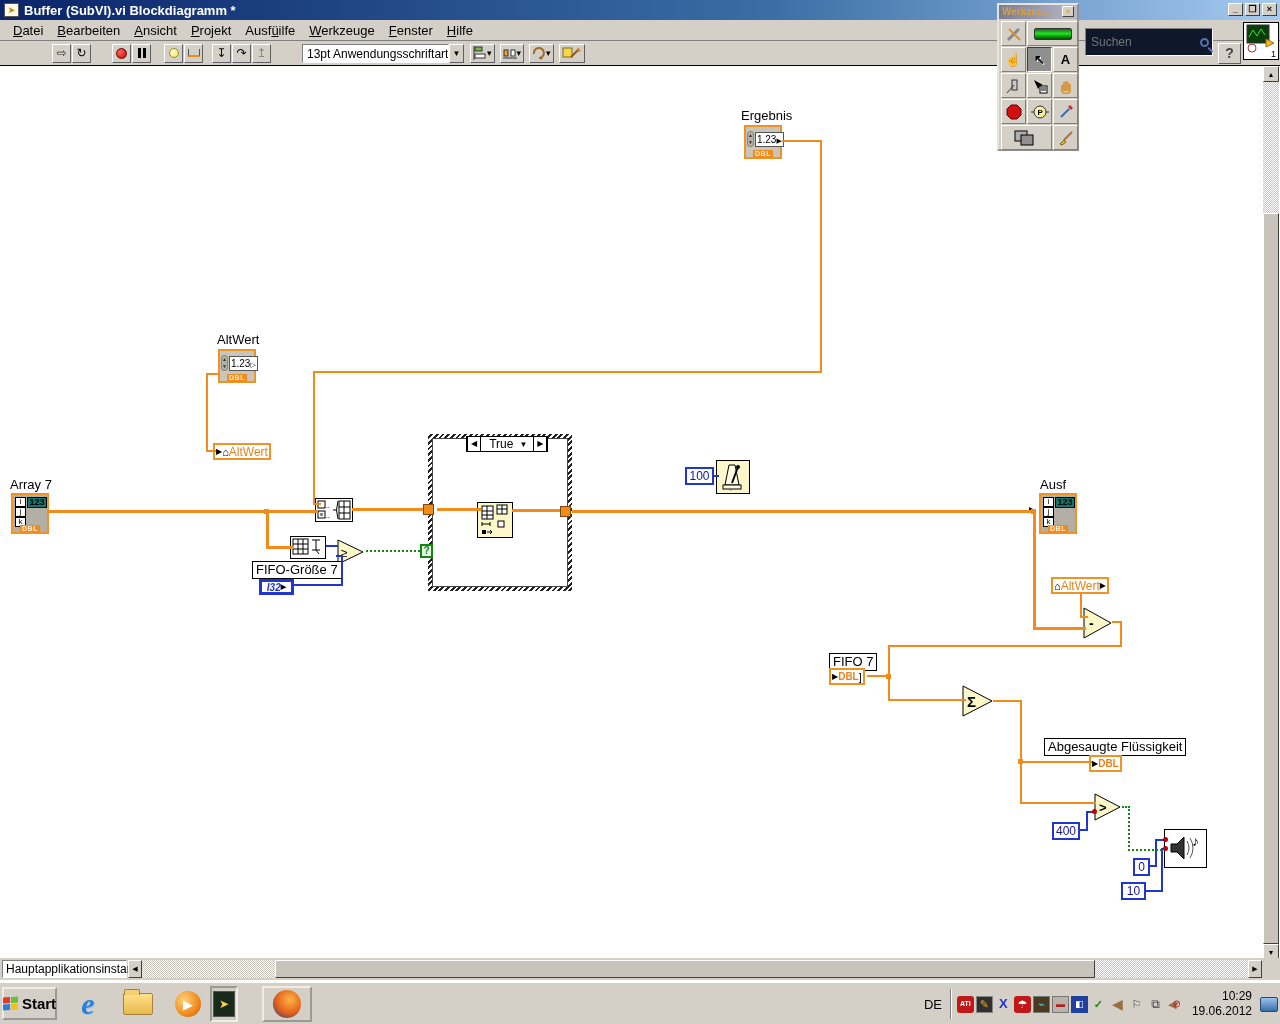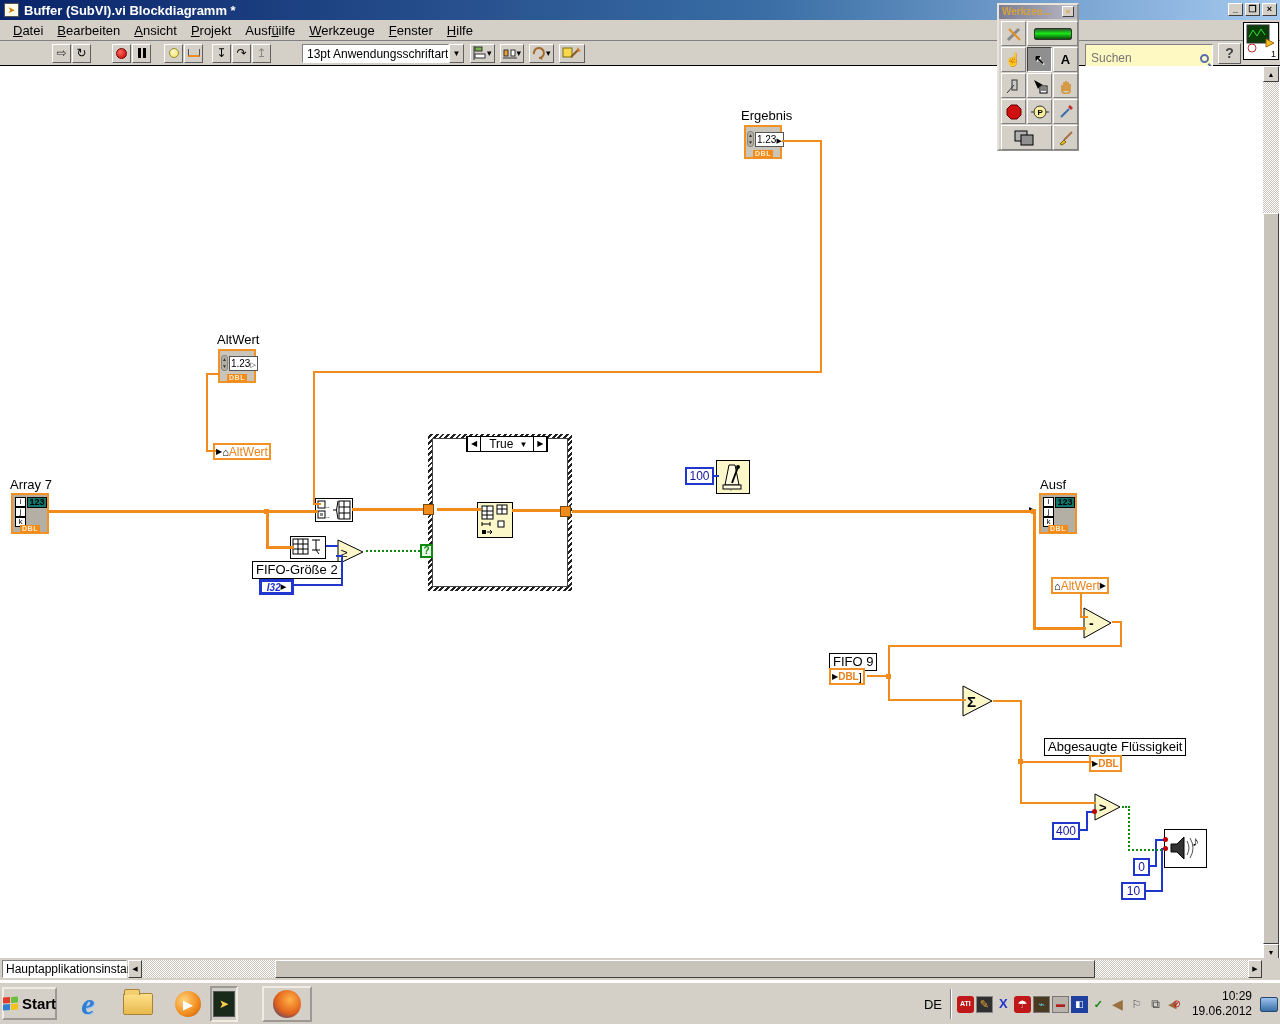--- a/index.html
+++ b/index.html
@@ -36,22 +36,22 @@
   .tsep { width:8px; height:1px; }
   .fontbox { width:147px; height:19px; background:#fff; border:1px solid;
     border-color:#808080 #fff #fff #808080; font-size:12px; padding:2px 4px;
     white-space:nowrap; overflow:hidden; }
   .ddbtn { width:15px; height:19px; background:#d4d0c8; border:1px solid;
     border-color:#fff #606060 #606060 #fff; font-size:8px; text-align:center; line-height:17px; }
   .grpbtn { height:19px; background:#d4d0c8; border:1px solid;
     border-color:#fff #606060 #606060 #fff; display:flex; align-items:center;
     padding:0 2px; font-size:9px; margin-right:5px; }
 
-  .searchbox { position:absolute; left:1085px; top:44px; width:128px; height:19px;
-    background:#fef9c3; border:1px solid; border-color:#808080 #fff #fff #808080;
+  .searchbox { position:absolute; left:1085px; top:28px; width:128px; height:19px;
+    background:#0f172a; border:1px solid; border-color:#808080 #fff #fff #808080;
     display:flex; align-items:center; padding:13px 3px; }
   .searchbox input { border:none; outline:none; flex:1; font-size:12px; width:90px;
     font-family:"Liberation Sans",sans-serif; color:#808080; background:transparent; }
   .mag { width:9px; height:9px; border:2px solid #5a6fae; border-radius:50%; position:relative; }
   .mag::after { content:""; position:absolute; left:7px; top:7px; width:6px; height:2px;
     background:#5a6fae; transform:rotate(45deg); transform-origin:0 0; }
   .helpbtn { position:absolute; left:1218px; top:43px; width:23px; height:21px;
     background:#d4d0c8; border:1px solid; border-color:#fff #606060 #606060 #fff;
     font-size:14px; font-weight:bold; color:#444; text-align:center; line-height:19px; }
   .vipane { position:absolute; left:1243px; top:22px; width:36px; height:38px;
@@ -404,21 +404,21 @@
     <path d="M21 3 h8 M25 3 v10 M21 13 h8" stroke="#000" fill="none"></path>
     <path d="M25 13 l3 4" stroke="#000"></path>
   </svg>
 </div>
 
 <svg class="abs" style="left:337px;top:539px" width="28" height="26">
   <polygon points="1,1 26,13 1,25" fill="#fbf7c8" stroke="#000"></polygon>
   <text x="4" y="18" font-size="12">≥</text>
 </svg>
 
-<div class="lblbox" style="left:252px;top:561px">FIFO-Größe 2</div>
+<div class="lblbox" style="left:252px;top:561px">FIFO-Größe 7</div>
 <div class="i32term" style="left:259px;top:579px">
   <span style="font-style:italic">I32</span>
     <span style="color:#000;font-size:7px">▶</span>
 </div>
 
 <div class="bconst" style="left:685px;top:467px;width:29px">100</div>
 <div class="fnode" style="left:716px;top:460px;width:34px;height:34px">
   <svg width="32" height="32">
     <path d="M12 4 L8 24 h14 L18 4 z" fill="#fffbe0" stroke="#000"></path>
     <line x1="15" y1="22" x2="21" y2="6" stroke="#000" stroke-width="2"></line>
@@ -426,21 +426,21 @@
     <rect x="6" y="24" width="18" height="4" fill="#fffbe0" stroke="#000"></rect>
     <text x="13" y="31" font-size="5">◦</text>
   </svg>
 </div>
 
 <svg class="abs" style="left:1083px;top:607px" width="30" height="32">
   <polygon points="1,1 28,16 1,31" fill="#fbf7c8" stroke="#000"></polygon>
   <text x="6" y="21" font-size="14" font-weight="bold">-</text>
 </svg>
 
-<div class="lblbox" style="left:829px;top:653px">FIFO 9</div>
+<div class="lblbox" style="left:829px;top:653px">FIFO 7</div>
 <div class="localvar" style="left:829px;top:668px;border-width:2px">
   <span class="ar">▶</span>
   <span class="nm" style="font-weight:bold;font-size:10px">DBL</span>
   <span style="font-size:11px">]</span>
 </div>
 
 <svg class="abs" style="left:962px;top:685px" width="32" height="32">
   <polygon points="1,1 30,16 1,31" fill="#fbf7c8" stroke="#000"></polygon>
   <text x="5" y="22" font-size="15" font-weight="bold">Σ</text>
 </svg>

